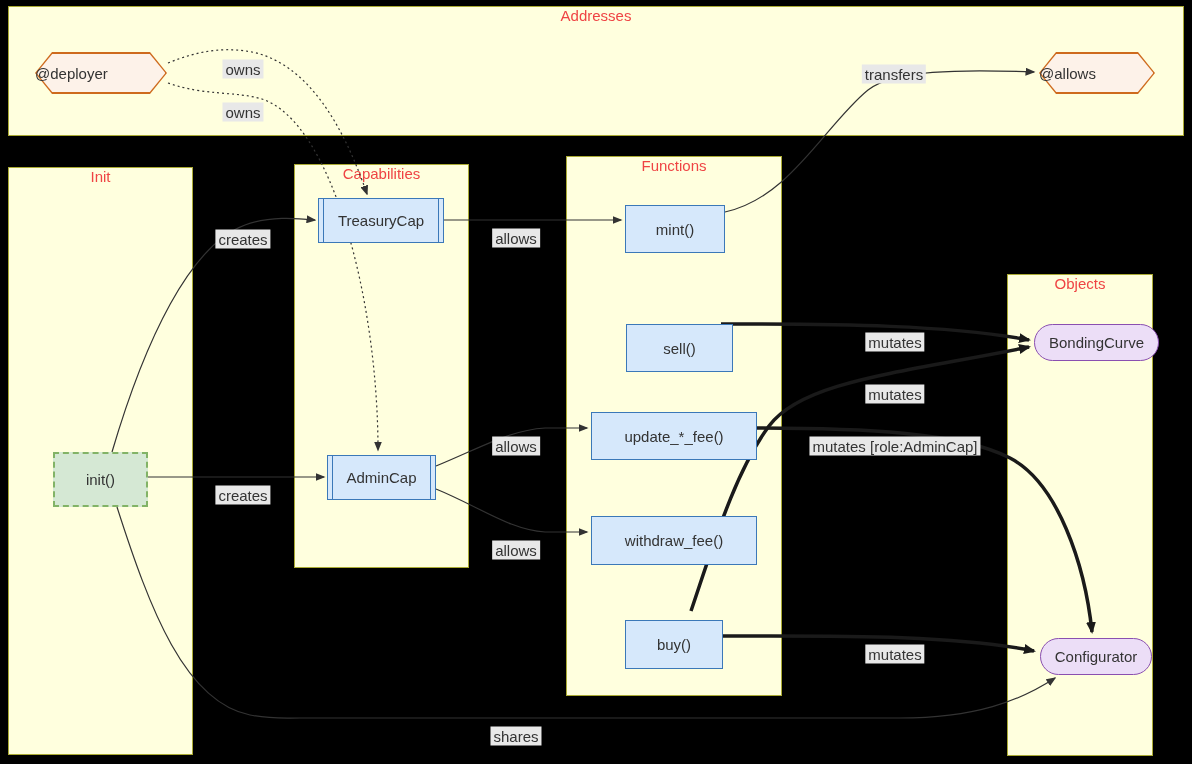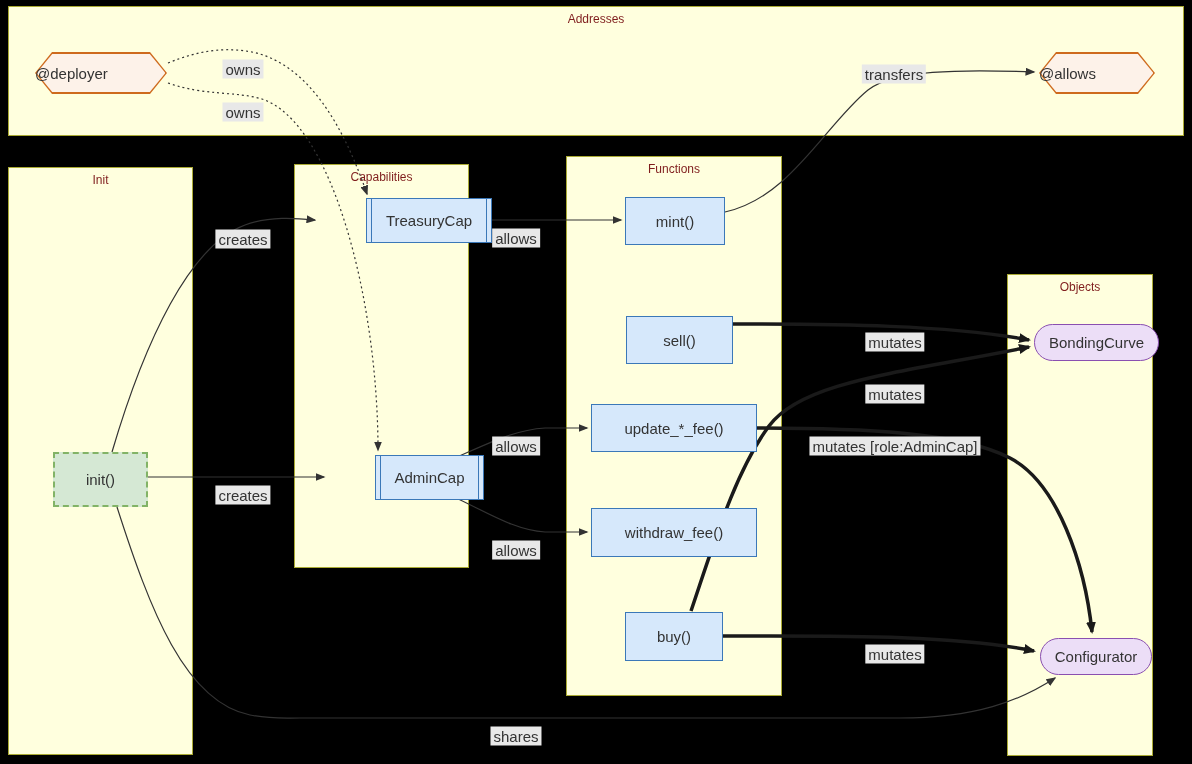--- a/index.html
+++ b/index.html
@@ -4,29 +4,29 @@
 <style>
   html,body{margin:0;padding:0;background:#000;}
   .stage{
     position:relative;width:1192px;height:764px;background:#000;overflow:hidden;
     font-family:"Liberation Sans","DejaVu Sans",sans-serif;color:#333;
   }
   .container{
     position:absolute;background:#ffffde;border:1px solid #aaaa33;box-sizing:border-box;z-index:0;
   }
   .container-title{
-    text-align:center;padding-top:5px;font-size:12px;color:#7f1d1d;
+    text-align:center;font-size:15px;color:#ef4444;
   }
   .edges{position:absolute;left:0;top:0;z-index:1;pointer-events:none;}
   .node{
     position:absolute;display:flex;align-items:center;justify-content:center;
     font-size:15px;color:#333;box-sizing:border-box;z-index:2;text-align:center;
   }
-  .fn{background:#d6e8fb;border:1.3px solid #3b78b8;}
-  .subr{background:#d6e8fb;border:1.5px solid #3b78b8;margin-left:48px;}
+  .fn{background:#d6e8fb;border:1.3px solid #3b78b8;margin-top:8px;}
+  .subr{background:#d6e8fb;border:1.5px solid #3b78b8;}
   .subr::before,.subr::after{content:"";position:absolute;top:0;bottom:0;width:0;border-left:1.5px solid #3b78b8;}
   .subr::before{left:4px;}
   .subr::after{right:4px;}
   .stadium{background:#ecdef7;border:1.3px solid #8a4fb0;border-radius:19px;}
   .initfn{background:#d5e8d4;border:2px dashed #82b366;}
   .hex{position:absolute;display:flex;align-items:center;justify-content:flex-start;z-index:2;}
   .hex-bg{position:absolute;inset:0;background:#ce6a1d;
     clip-path:polygon(17px 0,calc(100% - 17px) 0,100% 50%,calc(100% - 17px) 100%,17px 100%,0 50%);}
   .hex-bg::after{content:"";position:absolute;inset:1.6px;background:#fdf2e9;
     clip-path:polygon(16px 0,calc(100% - 16px) 0,100% 50%,calc(100% - 16px) 100%,16px 100%,0 50%);}

